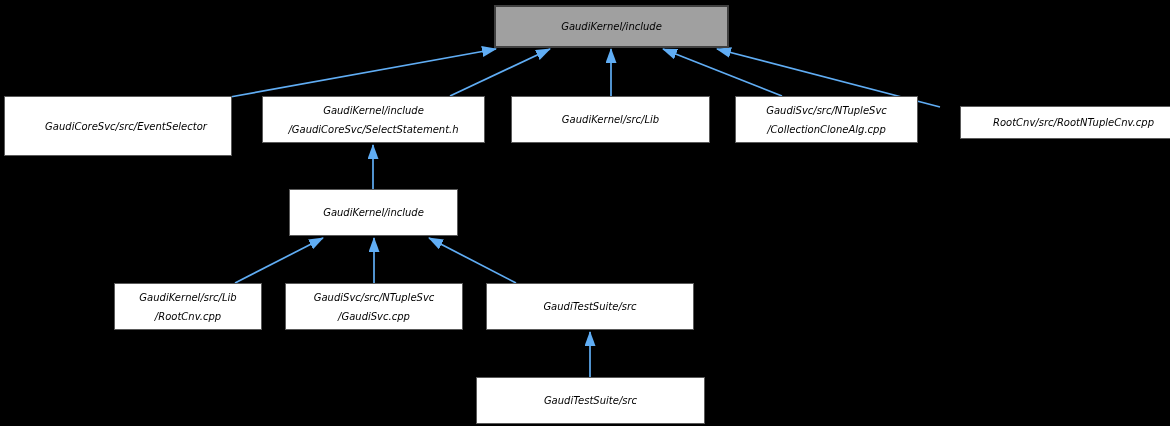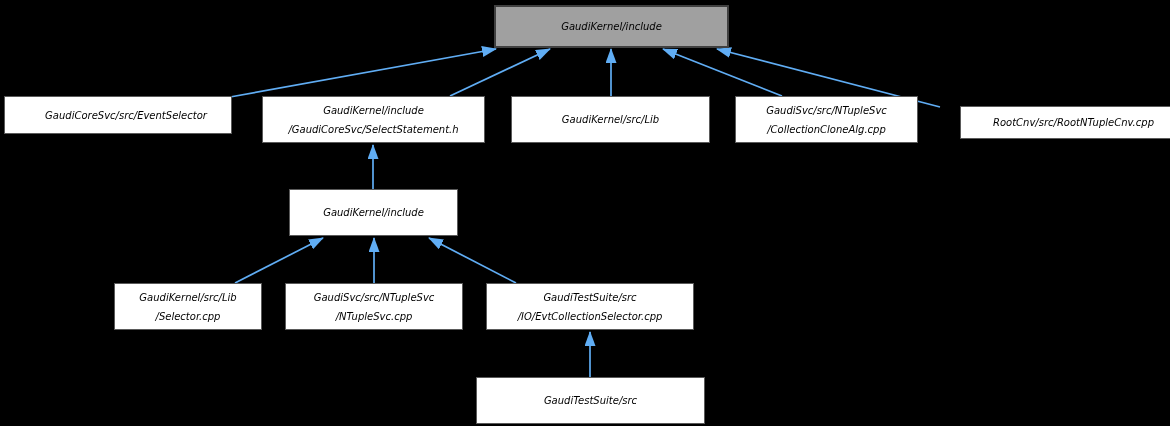--- a/index.html
+++ b/index.html
@@ -69,21 +69,21 @@
     <line class="edge" x1="235" y1="283" x2="323" y2="238" marker-end="url(#arrowhead)"></line>
     <line class="edge" x1="374" y1="283" x2="374" y2="238" marker-end="url(#arrowhead)"></line>
     <line class="edge" x1="516" y1="283" x2="429" y2="238" marker-end="url(#arrowhead)"></line>
     <line class="edge" x1="590" y1="377" x2="590" y2="332" marker-end="url(#arrowhead)"></line>
   </svg>
 
   <div class="node current" style="left:494px; top:5px; width:235px; height:43px;">
     <span class="l">GaudiKernel/include</span>
   </div>
 
-  <div class="node" style="left:4px; top:96px; width:228px; height:38px;padding-left:16px;">
+  <div class="node" style="left:4px; top:96px; width:228px; height:60px;padding-left:16px;">
     <span class="l">GaudiCoreSvc/src/EventSelector</span>
   </div>
 
   <div class="node" style="left:262px; top:96px; width:223px; height:47px;">
     <span class="l">GaudiKernel/include</span>
     <span class="l">/GaudiCoreSvc/SelectStatement.h</span>
   </div>
 
   <div class="node" style="left:511px; top:96px; width:199px; height:47px;">
     <span class="l">GaudiKernel/src/Lib</span>
@@ -97,30 +97,29 @@
   <div class="node" style="left:960px; top:106px; width:227px; height:33px;">
     <span class="l">RootCnv/src/RootNTupleCnv.cpp</span>
   </div>
 
   <div class="node" style="left:289px; top:189px; width:169px; height:47px;">
     <span class="l">GaudiKernel/include</span>
   </div>
 
   <div class="node" style="left:114px; top:283px; width:148px; height:47px;">
     <span class="l">GaudiKernel/src/Lib</span>
-    <span class="l">/Selector.cpp</span>
+    <span class="l">/RootCnv.cpp</span>
   </div>
 
   <div class="node" style="left:285px; top:283px; width:178px; height:47px;">
     <span class="l">GaudiSvc/src/NTupleSvc</span>
-    <span class="l">/NTupleSvc.cpp</span>
+    <span class="l">/GaudiSvc.cpp</span>
   </div>
 
   <div class="node" style="left:486px; top:283px; width:208px; height:47px;">
     <span class="l">GaudiTestSuite/src</span>
-    <span class="l">/IO/EvtCollectionSelector.cpp</span>
   </div>
 
   <div class="node" style="left:476px; top:377px; width:229px; height:47px;">
     <span class="l">GaudiTestSuite/src</span>
   </div>
 
 </div>
 
 </body></html>

